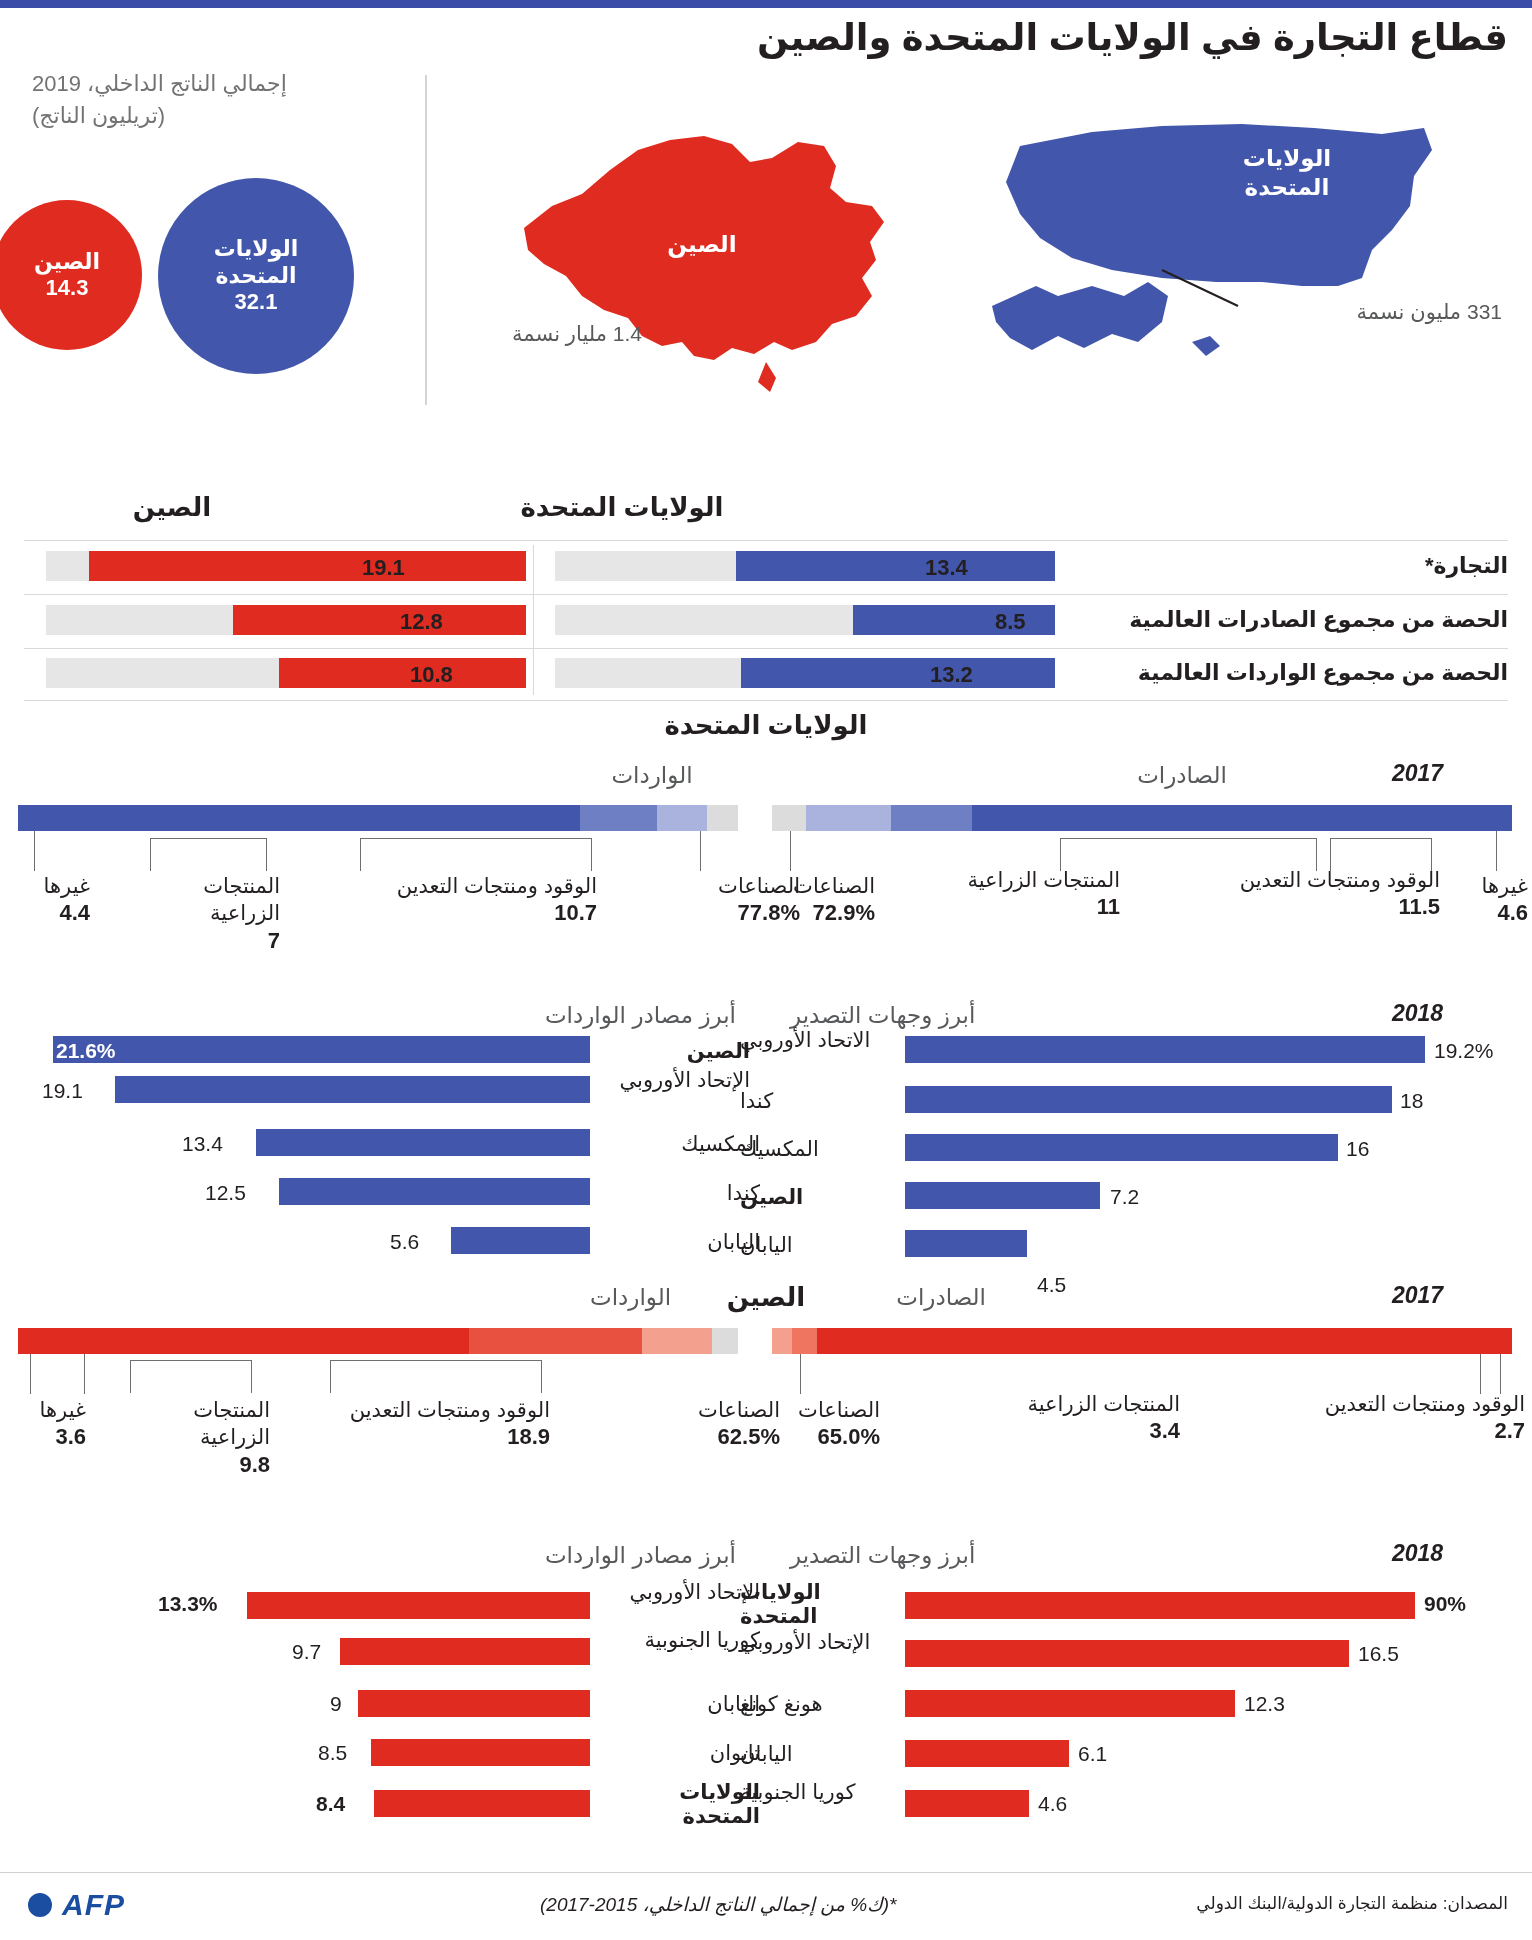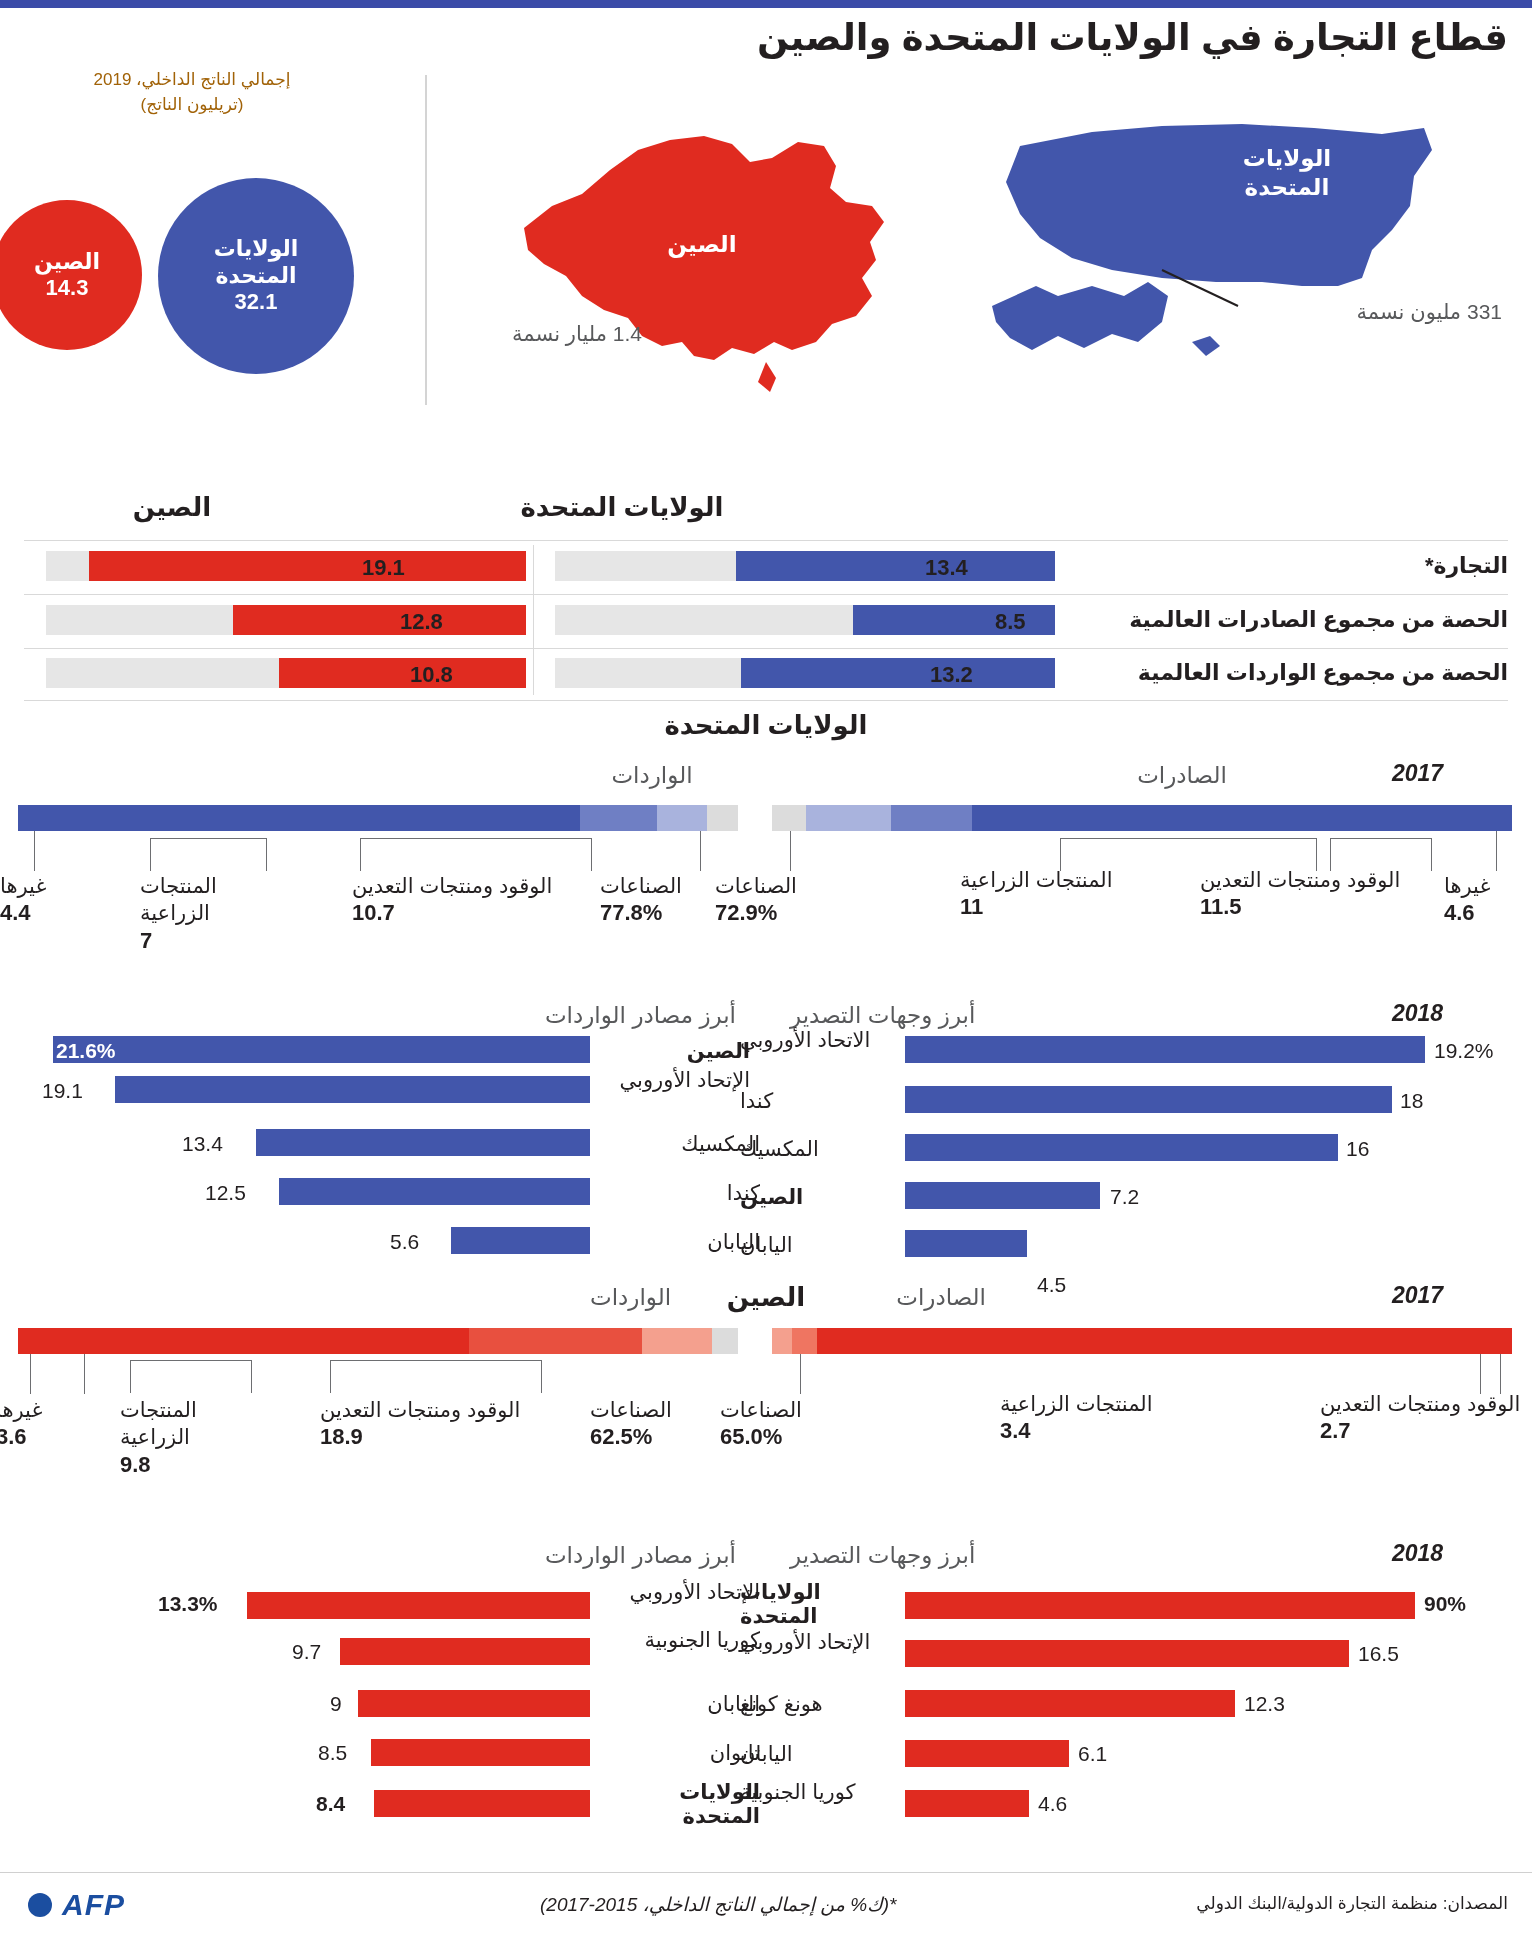--- a/index.html
+++ b/index.html
@@ -9,22 +9,22 @@
     color:#231f20;position:relative;overflow:hidden;
   }
   .topbar{position:absolute;top:0;left:0;width:1532px;height:8px;background:#3b4ba8;}
   .title{
     position:absolute;top:16px;right:24px;width:1120px;text-align:right;
     font-size:37px;font-weight:bold;color:#231f20;letter-spacing:0;
   }
 
   
   .gdp-label{
-    position:absolute;top:68px;right:1180px;width:320px;text-align:center;
-    font-size:17px;color:#a16207;line-height:1.45;
+    position:absolute;top:68px;right:1180px;width:320px;text-align:left;
+    font-size:22px;color:#737373;line-height:1.45;
   }
   .circle{
     position:absolute;border-radius:50%;color:#fff;display:flex;
     align-items:center;justify-content:center;text-align:center;
     font-weight:bold;line-height:1.2;
   }
   .c-china{width:150px;height:150px;background:#e02b20;top:200px;right:1390px;font-size:22px;}
   .c-us{width:196px;height:196px;background:#4256ab;top:178px;right:1178px;font-size:22px;}
   .vdiv{position:absolute;top:75px;right:1105px;width:2px;height:330px;background:#d4d4d4;}
 
@@ -43,21 +43,21 @@
   .fill.blue{background:#4256ab;}
   .valtxt{position:absolute;font-size:22px;font-weight:bold;color:#231f20;}
   .rowlabel{position:absolute;font-size:22px;font-weight:bold;color:#231f20;text-align:right;}
   .midsep{position:absolute;width:1px;background:#d9d9d9;}
 
   
   .strip{position:absolute;height:26px;display:flex;}
   .strip span{display:block;height:26px;}
   .leader{position:absolute;border-left:1px solid #6d6e71;border-top:1px solid #6d6e71;border-right:1px solid #6d6e71;}
   .vline{position:absolute;width:1px;background:#6d6e71;}
-  .comp-label{position:absolute;font-size:21px;color:#231f20;text-align:left;line-height:1.3;}
+  .comp-label{position:absolute;font-size:21px;color:#231f20;text-align:right;line-height:1.3;}
   .comp-label b{font-size:22px;}
 
   
   .rank-title{position:absolute;font-size:23px;color:#58595b;}
   .year{position:absolute;font-size:23px;font-style:italic;font-weight:bold;color:#231f20;}
   .rbar{position:absolute;height:27px;}
   .rbar.blue{background:#4256ab;}
   .rbar.red{background:#e02b20;}
   .rname{position:absolute;font-size:21px;color:#231f20;line-height:1.15;}
   .rval{position:absolute;font-size:21px;color:#231f20;}

